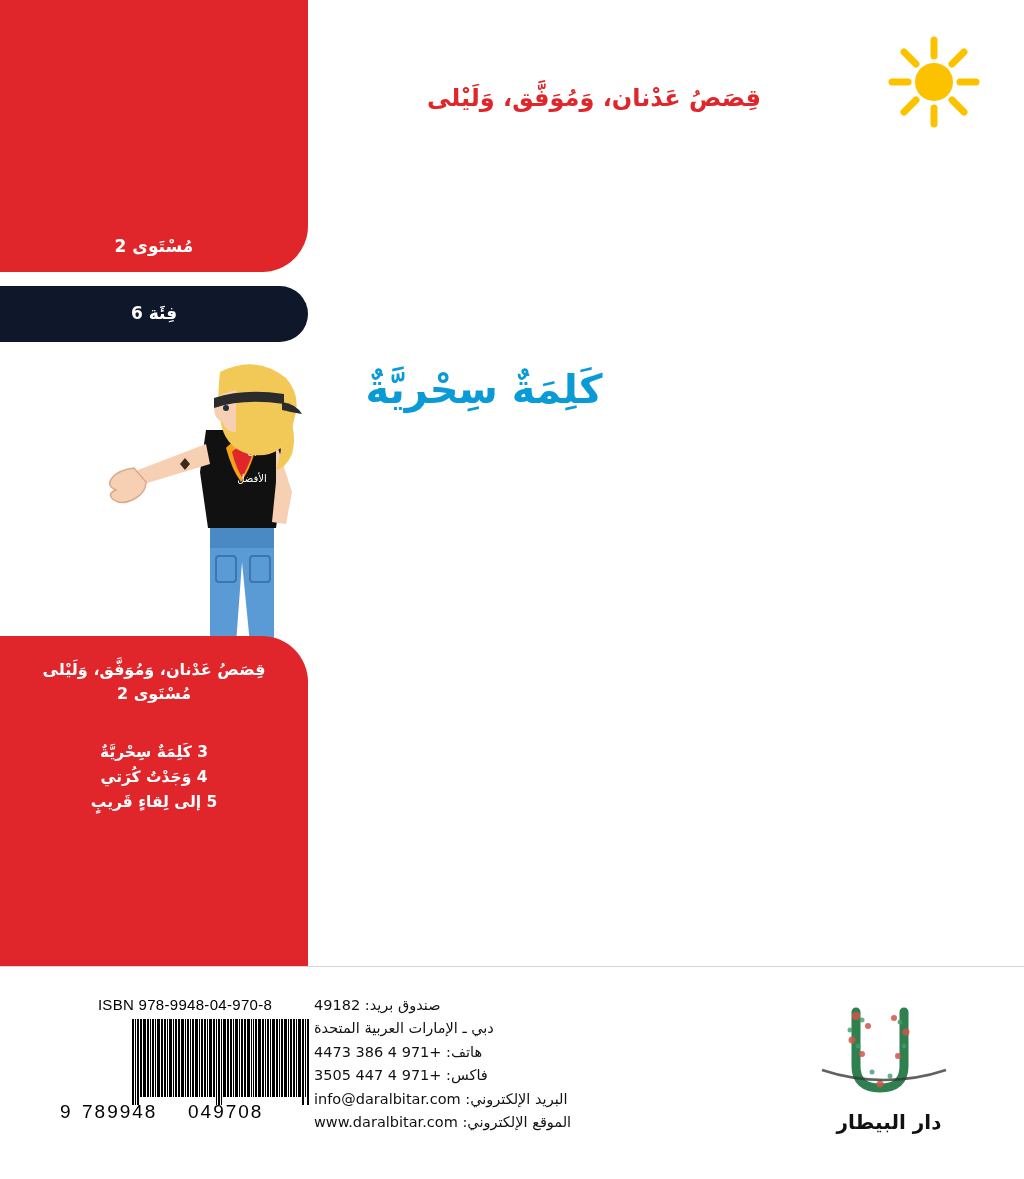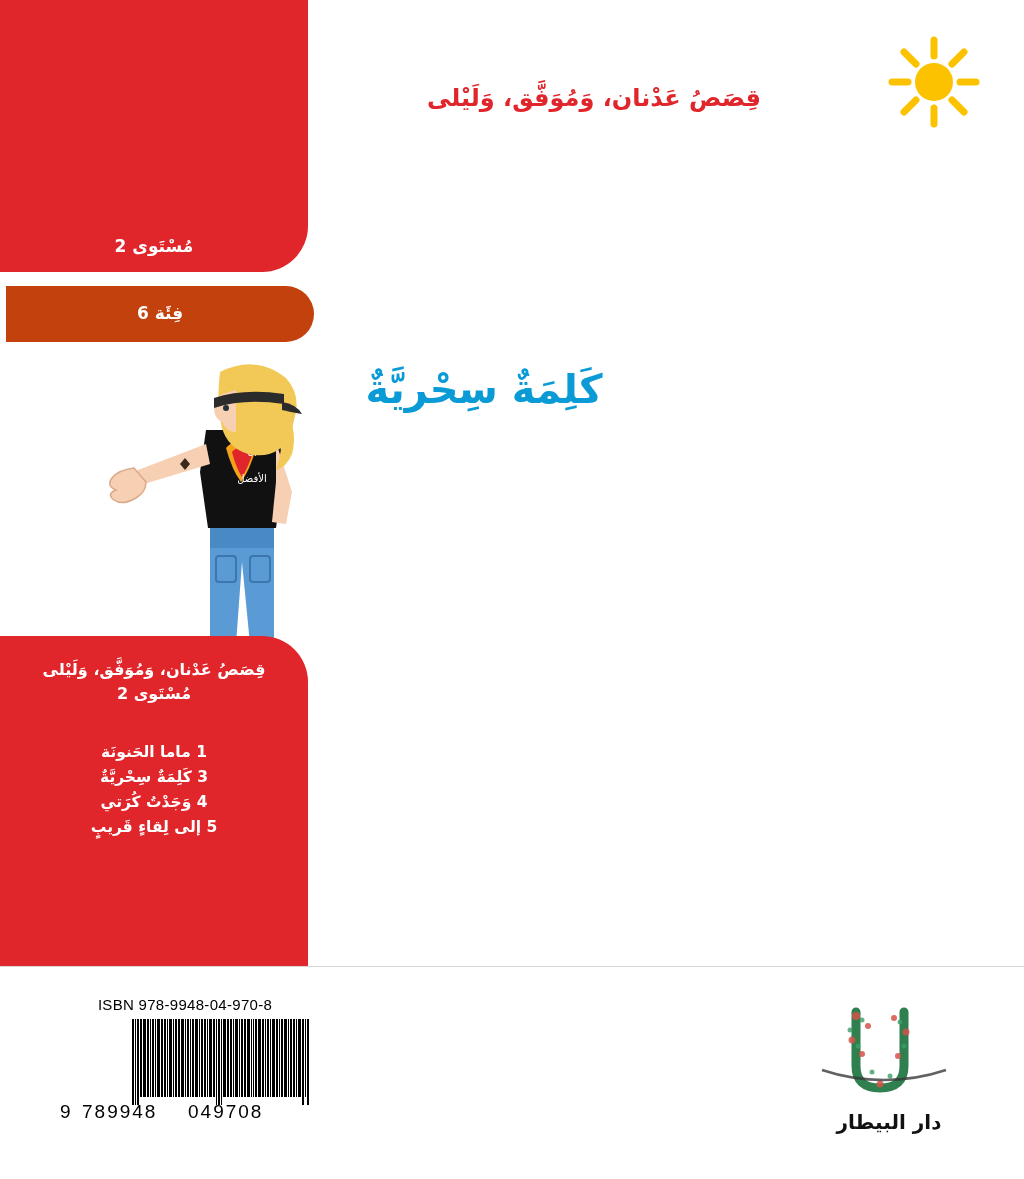--- a/index.html
+++ b/index.html
@@ -36,25 +36,25 @@
     text-align: center;
     color: #ffffff;
     font-weight: bold;
     font-size: 17px;
     direction: rtl;
   }
 
   
   .green-pill {
     position: absolute;
-    left: 6px;
+    left: 0;
     top: 286px;
     width: 308px;
     height: 56px;
-    background: #c2410c;
+    background: #0f172a;
     border-top-right-radius: 28px;
     border-bottom-right-radius: 28px;
   }
   .category-badge {
     position: absolute;
     left: 0;
     right: 0;
     top: 17px;
     text-align: center;
     color: #ffffff;
@@ -329,21 +329,20 @@
       <rect x="188" y="288" width="30" height="8" rx="3" fill="#111"></rect>
     </svg>
   </div>
 
   <div class="red-bottom">
     <div class="series-title">
       <div>قِصَصُ عَدْنان، وَمُوَفَّق، وَلَيْلى</div>
       <div>مُسْتَوى 2</div>
     </div>
     <div class="toc">
-      <div class="toc-item"><span class="num">1</span> <span>ماما الحَنونَة</span></div>
       <div class="toc-item"><span class="num">3</span> <span>كَلِمَةٌ سِحْريَّةٌ</span></div>
       <div class="toc-item"><span class="num">4</span> <span>وَجَدْتُ كُرَتي</span></div>
       <div class="toc-item"><span class="num">5</span> <span>إلى لِقاءٍ قَريبٍ</span></div>
     </div>
   </div>
 
   <div class="separator"></div>
 
   <div class="isbn-block">
     <div class="isbn-text">ISBN 978-9948-04-970-8</div>
@@ -413,20 +412,28 @@
           <i class="tall" style="width:2px"></i>
       </div>
       <div class="barcode-digits">
         <span class="bc-lead">9</span>
         <span class="bc-g1">789948</span>
         <span class="bc-g2">049708</span>
       </div>
     </div>
   </div>
 
+  <div class="contact">
+    <div>صندوق بريد: 49182</div>
+    <div>دبي ـ الإمارات العربية المتحدة</div>
+    <div>هاتف: +971 4 386 4473</div>
+    <div>فاكس: +971 4 447 3505</div>
+    <div>البريد الإلكتروني: info@daralbitar.com</div>
+    <div>الموقع الإلكتروني: www.daralbitar.com</div>
+  </div>
 
   <div class="publisher">
     <div class="mark">
       <svg width="190" height="112" viewBox="0 0 190 112" aria-hidden="true">
         <g fill="none" stroke="#2f7f4f" stroke-width="9" stroke-linecap="round">
           <path d="M62 16 L62 70 q0 22 24 22 q24 0 24 -22 L110 16"></path>
         </g>
         <g fill="#d4534a" opacity="0.85">
           <circle cx="62" cy="20" r="4"></circle>
             <circle cx="74" cy="30" r="3"></circle>

